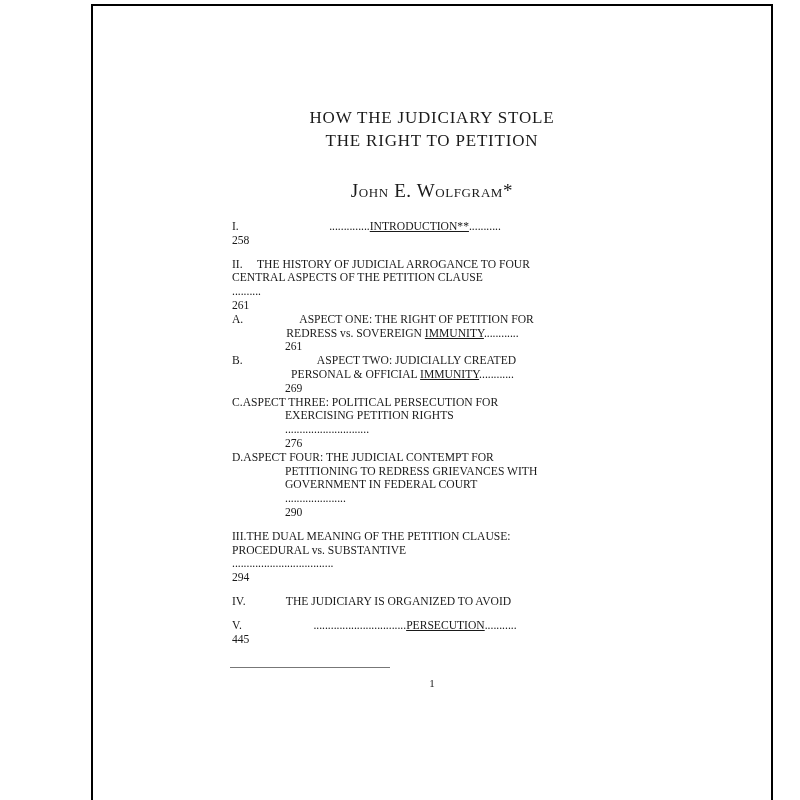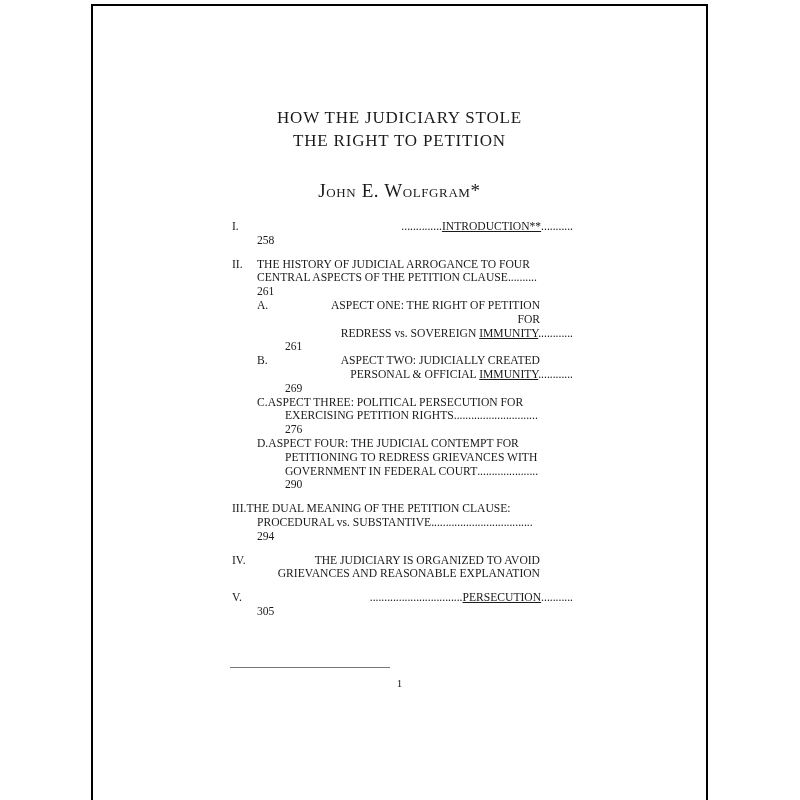--- a/index.html
+++ b/index.html
@@ -9,21 +9,21 @@
     height: 800px;
     background: #ffffff;
     font-family: "Liberation Serif", serif;
     color: #111111;
     overflow: hidden;
   }
   .page {
     position: absolute;
     left: 91px;
     top: 4px;
-    width: 617px;
+    width: 682px;
     height: 796px;
     box-sizing: border-box;
     border: 2px solid #000000;
     border-bottom: none;
     background: #ffffff;
   }
   .title {
     position: absolute;
     top: 100px;
     left: 0;
@@ -53,25 +53,25 @@
     font-size: 11.6px;
     line-height: 13.8px;
     color: #1a1a1a;
   }
   .entry { margin: 0 0 10px 0; }
   .entry:last-child { margin-bottom: 0; }
   .row { display: flex; }
   .num { flex: none; width: 25px; }
   .numA { flex: none; width: 61px; }
   .fill { flex: 1; }
-  .right { text-align: right; }
+  .right { text-align: center; }
   .padr { padding-right: 33px; }
-  .ind1 { margin-left: 25px; }
+  .ind1 { }
   .ind2 { margin-left: 53px; }
-  .between { display: flex; justify-content: flex-start; }
+  .between { display: flex; justify-content: flex-end; flex-direction: column; }
   .link { text-decoration: underline; }
   .footnote-rule {
     position: absolute;
     left: 137px;
     top: 661px;
     width: 160px;
     height: 0;
     border-top: 1px solid #777777;
   }
   .pagenum {
@@ -162,29 +162,28 @@
           <span>...................................</span>
         </div>
       <div class="ind1">294</div>
     </div>
 
     <div class="entry">
       <div class="row">
           <span class="num">IV.</span>
           <span class="fill right padr">THE JUDICIARY IS ORGANIZED TO AVOID</span>
         </div>
-      <div class="right padr">GRIEVANCES AND REASONABLE EXPLANATION</div>
     </div>
 
     <div class="entry">
       <div class="row">
           <span class="num">V.</span>
           <span class="fill right"><span>................................</span><span class="link">PERSECUTION</span><span>...........</span></span>
         </div>
-      <div class="ind1">305</div>
+      <div class="ind1">445</div>
     </div>
 
   </div>
 
   <div class="footnote-rule"></div>
   <div class="pagenum">1</div>
 
 </div>
 
 </body></html>

